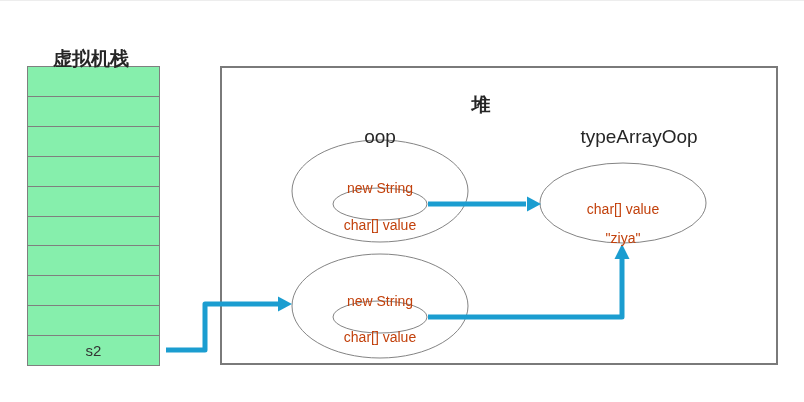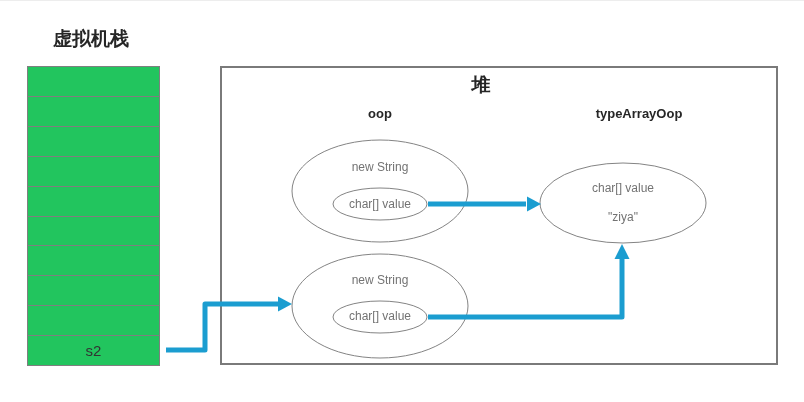--- a/index.html
+++ b/index.html
@@ -8,44 +8,44 @@
     width: 804px;
     height: 402px;
     background: #ffffff;
     font-family: "Liberation Sans", sans-serif;
     color: #333333;
     overflow: hidden;
     box-sizing: border-box;
     border-top: 1px solid #ededed;
   }
   svg.layer { position: absolute; left: 0; top: 0; z-index: 0; }
-  .label { position: absolute; line-height: 1; z-index: 2; white-space: nowrap; }
+  .label { position: absolute; line-height: 1; z-index: 2; white-space: nowrap; margin-top: 20px; }
   .centered { text-align: center; white-space: normal; }
 
   .vm-title { left: 53px; top: 28px; font-size: 19px; font-weight: bold; color: #262626; }
 
   .stack {
     position: absolute; left: 27px; top: 65px; width: 133px; height: 300px;
     border: 1px solid #7f7f7f; box-sizing: border-box;
-    display: flex; flex-direction: column; background: #22c55e; z-index: 1;
+    display: flex; flex-direction: column; background: #86efac; z-index: 1;
   }
   .stack .cell {
     flex: 1 1 0; box-sizing: border-box;
     border-bottom: 1px solid #7f7f7f;
     display: flex; align-items: center; justify-content: center;
     font-size: 15px; color: #333333;
   }
   .stack .cell:last-child { border-bottom: none; }
 
   .heap-title { left: 221px; top: 74px; width: 520px; font-size: 19px; font-weight: bold; color: #262626; }
-  .col-label { font-size: 13px; font-weight: bold; color: #262626; }
+  .col-label { font-size: 19px; font-weight: normal; color: #262626; }
   .col-oop { left: 310px; top: 106px; width: 140px; }
   .col-tao { left: 559px; top: 106px; width: 160px; }
 
-  .body-text { font-size: 12px; color: #737373; text-align: center; }
+  .body-text { font-size: 14px; color: #c2410c; text-align: center; }
   .new-string-1 { left: 320px; top: 160px; width: 120px; }
   .char-value-1 { left: 325px; top: 197px; width: 110px; }
   .new-string-2 { left: 320px; top: 273px; width: 120px; }
   .char-value-2 { left: 325px; top: 309px; width: 110px; }
   .char-value-3 { left: 568px; top: 181px; width: 110px; }
   .ziya-value   { left: 568px; top: 210px; width: 110px; }
 
   .watermark { right: 6px; top: 369px; font-size: 17px; color: #cbcbcb; }
 </style>
 </head>

